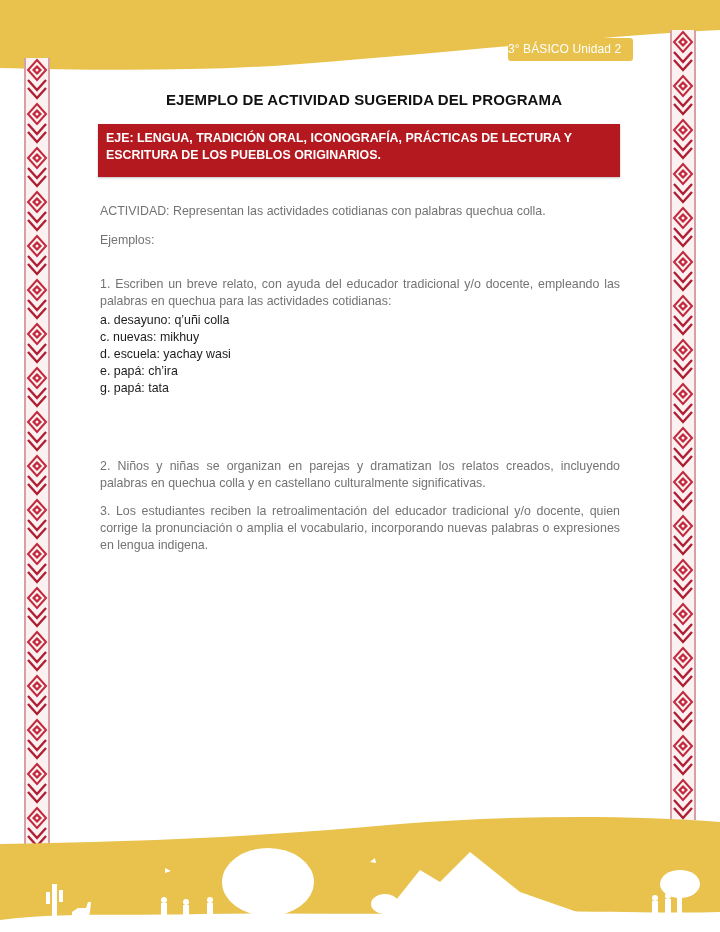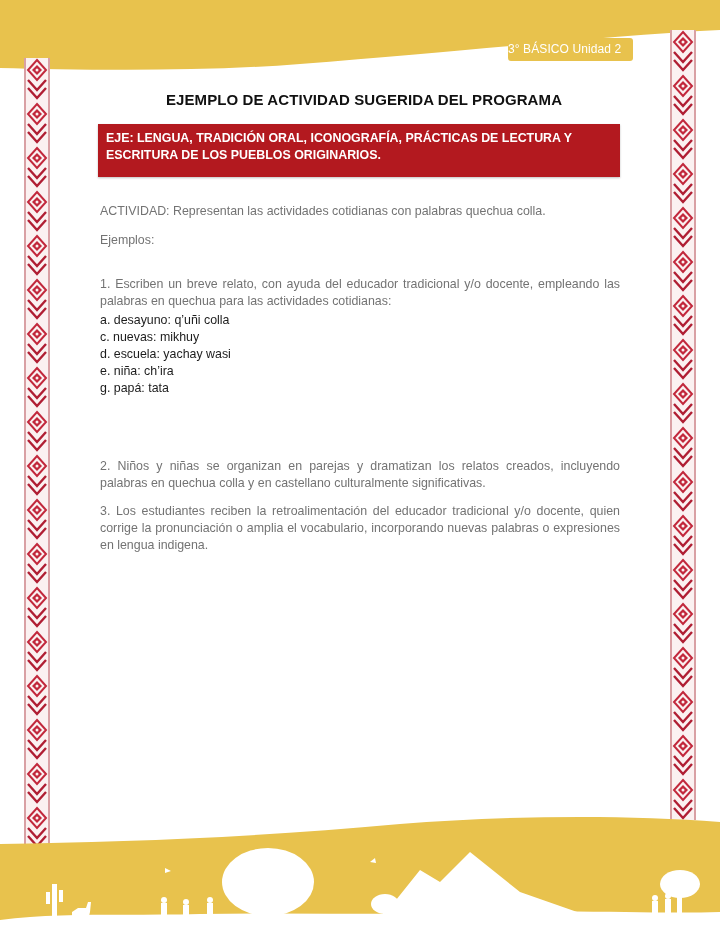--- a/index.html
+++ b/index.html
@@ -98,21 +98,21 @@
 
 <div class="para" style="top:203px;">ACTIVIDAD: Representan las actividades cotidianas con palabras quechua colla.</div>
 <div class="para" style="top:232px;">Ejemplos:</div>
 
 <div class="para justify" style="top:276px;">1. Escriben un breve relato, con ayuda del educador tradicional y/o docente, empleando las palabras en quechua para las actividades cotidianas:</div>
 
 <ul class="vocab-list">
   <li>a. desayuno: q’uñi colla</li>
   <li>c. nuevas: mikhuy</li>
   <li>d. escuela: yachay wasi</li>
-  <li>e. niña: ch’ira</li>
+  <li>e. papá: ch’ira</li>
   <li>g. papá: tata</li>
 </ul>
 
 <div class="para justify" style="top:458px;">2. Niños y niñas se organizan en parejas y dramatizan los relatos creados, incluyendo palabras en quechua colla y en castellano culturalmente significativas.</div>
 <div class="para justify" style="top:503px;">3. Los estudiantes reciben la retroalimentación del educador tradicional y/o docente, quien corrige la pronunciación o amplia el vocabulario, incorporando nuevas palabras o expresiones en lengua indigena.</div>
 
 <svg class="bottom-wave" viewBox="0 0 720 120" preserveAspectRatio="none">
   <path d="M0 32 C120 30 250 26 400 12 C500 4 620 2 720 10 V120 H0 Z" fill="#e8c24d"></path>
   <g fill="#ffffff">
 

